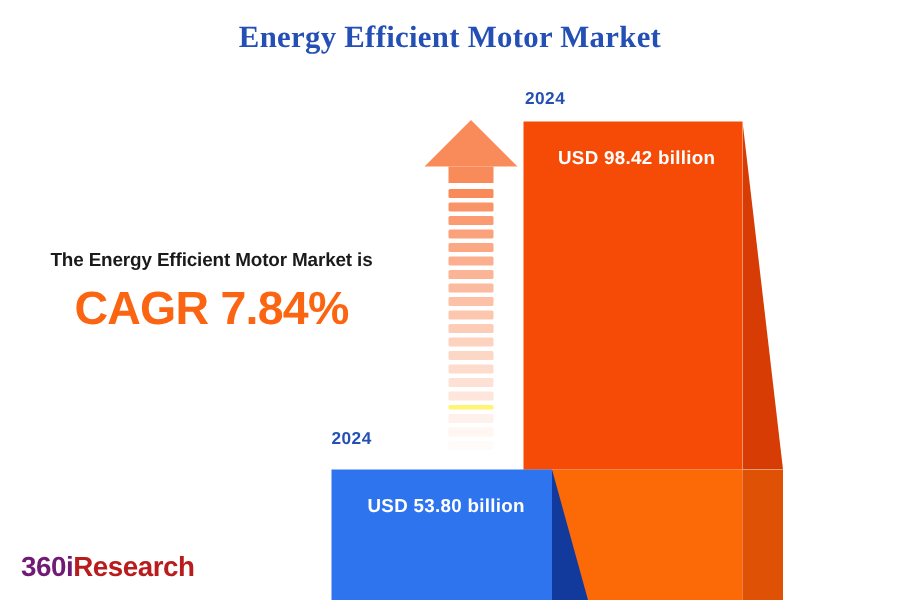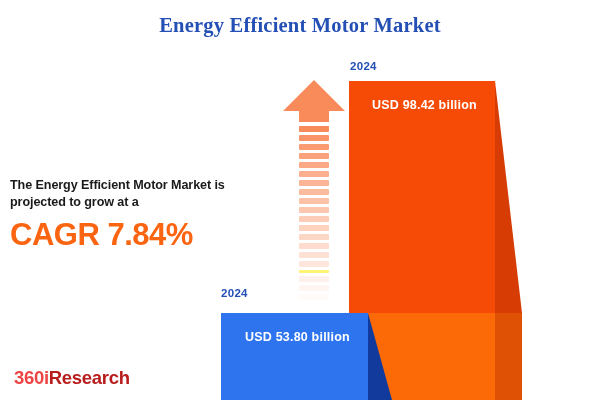--- a/index.html
+++ b/index.html
@@ -150,23 +150,23 @@
     width: 100%;
     height: 6px;
     margin-bottom: 3px;
     border-radius: 1px;
   }
 
   
   #cagr-block {
     position: absolute;
     left: 10px;
-    top: 177px;
+    top: 165px;
     width: 262px;
-    text-align: left;
+    text-align: center;
   }
   #cagr-lead {
     font-size: 12.6px;
     font-weight: bold;
     color: #1A1A1A;
     line-height: 17px;
     letter-spacing: -0.1px;
   }
   #cagr-value {
     margin-top: 7px;
@@ -179,21 +179,21 @@
 
   
   #logo {
     position: absolute;
     left: 14px;
     top: 367px;
     font-size: 18.5px;
     font-weight: bold;
     letter-spacing: -0.3px;
   }
-  #logo .logo-360i { color: #ef4444; }
+  #logo .logo-360i { color: #701a75; }
   #logo .logo-research { color: #b91c1c; }
 </style>
 </head>
 <body>
 
 <div id="canvas">
 
   <div class="chart-title">Energy Efficient Motor Market</div>
 
   <div class="year-label" id="year-2032">2024</div>
@@ -237,21 +237,20 @@
   <div class="year-label" id="year-2024">2024</div>
   <div id="bar-2024">
     <div class="face-front"></div>
     <div class="face-side"></div>
     <div class="bar-value" id="value-2024">USD 53.80 billion</div>
   </div>
 
   <div id="cagr-block">
     <div id="cagr-lead">
       <span>The Energy Efficient Motor Market is</span><br>
-      <span>projected to grow at a</span>
     </div>
     <div id="cagr-value">CAGR 7.84%</div>
   </div>
 
   <div id="logo">
     <span class="logo-360i">360i</span><span class="logo-research">Research</span>
   </div>
 
 </div>
 

